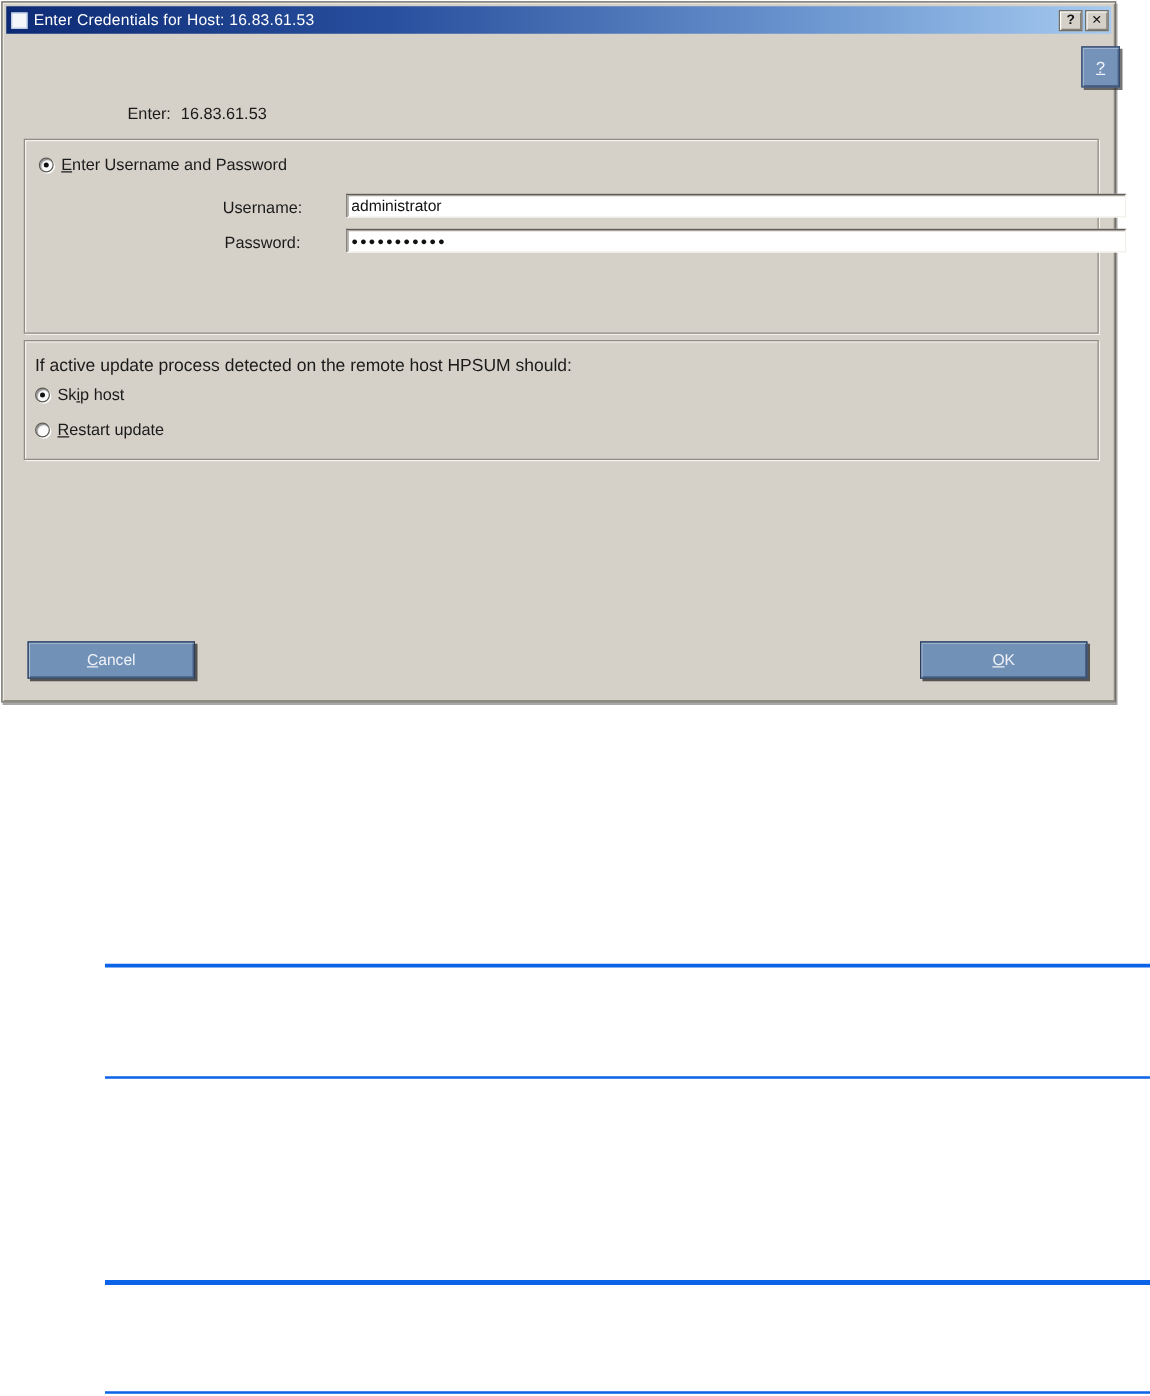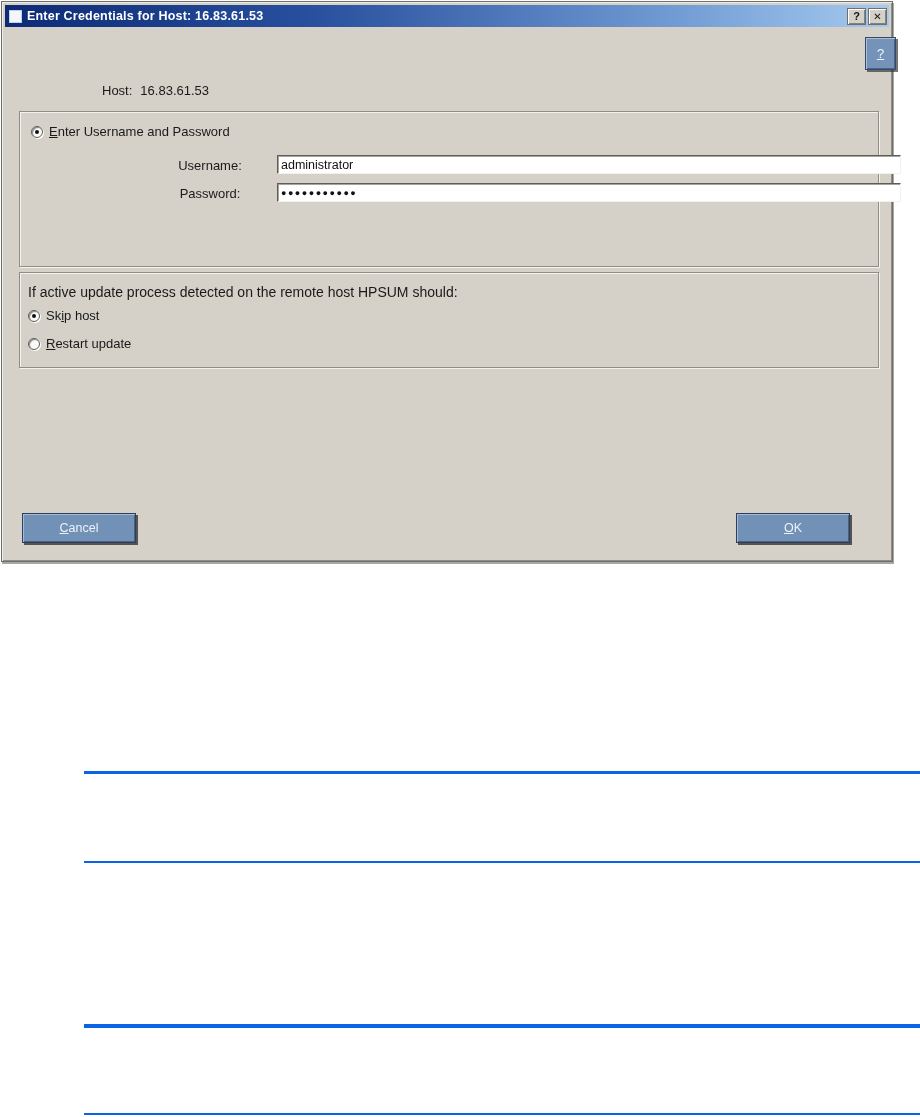--- a/index.html
+++ b/index.html
@@ -21,21 +21,21 @@
   .titlebar {
     position:absolute; left:3px; top:3px; right:3px; height:22px;
     background:linear-gradient(to right,#0d2a75 0%,#28509e 35%,#6f9ad2 75%,#a6caf0 100%);
     display:flex; align-items:center; padding:0 2px;
   }
   .win-icon {
     width:13px; height:13px; background:#f4f6fb; border:1px solid #c2d0e8;
     margin:0 5px 0 2px; flex:0 0 auto;
   }
   .title-text {
-    color:#ffffff; font-size:12.5px; font-weight:bold; letter-spacing:.2px;
+    color:#ffffff; font-size:12.5px; font-weight:normal; letter-spacing:.2px;
     white-space:nowrap; overflow:hidden; flex:1 1 auto;
   }
   .tb-btn {
     width:19px; height:17px; margin-left:2px; flex:0 0 auto;
     background:#d5d1c8; border:1px solid #716f69;
     box-shadow: inset 1px 1px 0 #ffffff, inset -1px -1px 0 #84817a;
     color:#111; font-size:11px; font-weight:bold; line-height:15px; text-align:center;
     cursor:default;
   }
   .tb-btn.close { font-size:10px; }
@@ -85,21 +85,21 @@
     border:1px solid; border-color:#5f5c55 #f3f1ec #f3f1ec #5f5c55;
     box-shadow: inset 1px 1px 0 #a8a49b;
     font-family:"Liberation Sans","DejaVu Sans",sans-serif;
     font-size:12.5px; color:#111; padding:0 3px; outline:none;
   }
   .text-field.password { font-size:9px; font-weight:bold; letter-spacing:1.5px; }
 
   .prompt-text { position:absolute; font-size:14px; color:#1a1a1a; white-space:nowrap; }
 
   .push-btn {
-    position:absolute; width:114px; height:30px;
+    position:absolute; width:134px; height:30px;
     background:#7291b7; border:1px solid #2c3e5d;
     box-shadow: inset 1px 1px 0 #a7bcd4, inset -1px -1px 0 #4a6085, 2px 2px 0 rgba(40,40,40,.75);
     color:#eef2f8; font-size:12.5px; text-align:center; line-height:28px;
     cursor:default;
   }
   .push-btn .key { text-decoration:underline; }
   .btn-cancel { left:20px; top:511px; }
   .btn-ok { left:734px; top:511px; }
 
   
@@ -118,21 +118,21 @@
 
     <div class="titlebar">
       <div class="win-icon"></div>
       <div class="title-text">Enter Credentials for Host: 16.83.61.53</div>
       <div class="tb-btn">?</div>
       <div class="tb-btn close">✕</div>
     </div>
 
     <div class="help-btn"><span class="key">?</span></div>
 
-    <div class="host-line"><span>Host:</span><span class="sep"></span><span>16.83.61.53</span></div>
+    <div class="host-line"><span>Enter:</span><span class="sep"></span><span>16.83.61.53</span></div>
 
     <div class="groupbox group-credentials">
 
       <div class="radio-row" style="left:11px; top:12px;">
         <span class="radio selected"></span>
         <span class="radio-label"><span></span><span class="key">E</span><span>nter Username and Password</span></span>
       </div>
 
       <div class="field-label" style="left:130px; top:46px;">Username:</div>
       <input class="text-field" style="top: 43px;" type="text" value="administrator">

